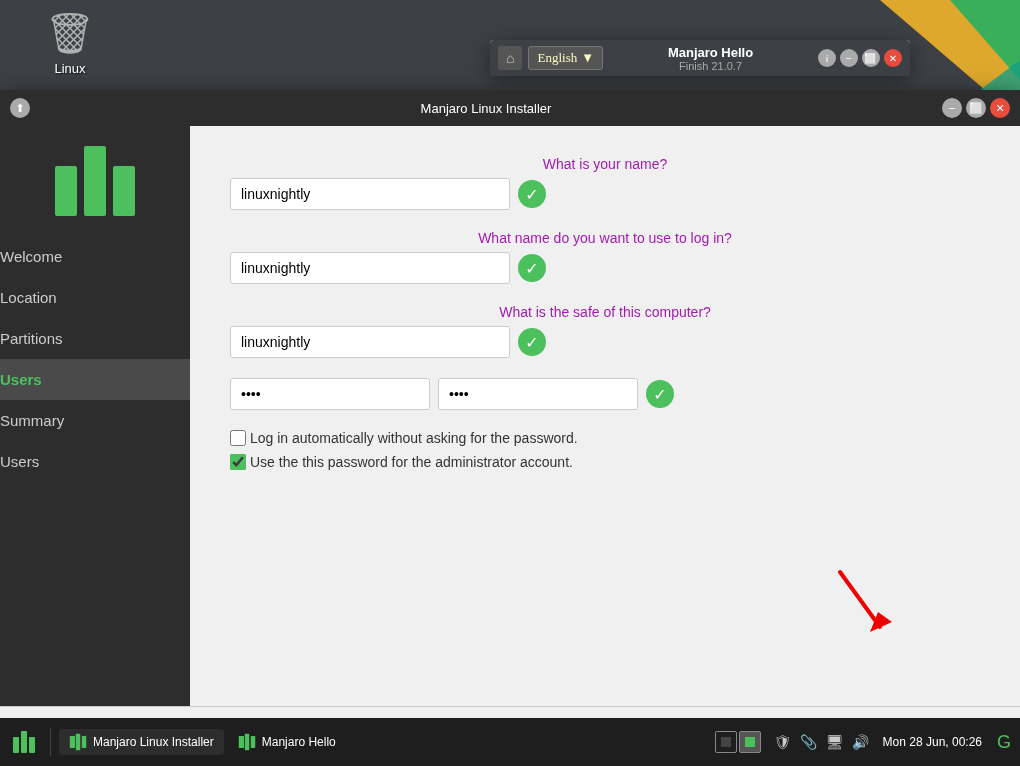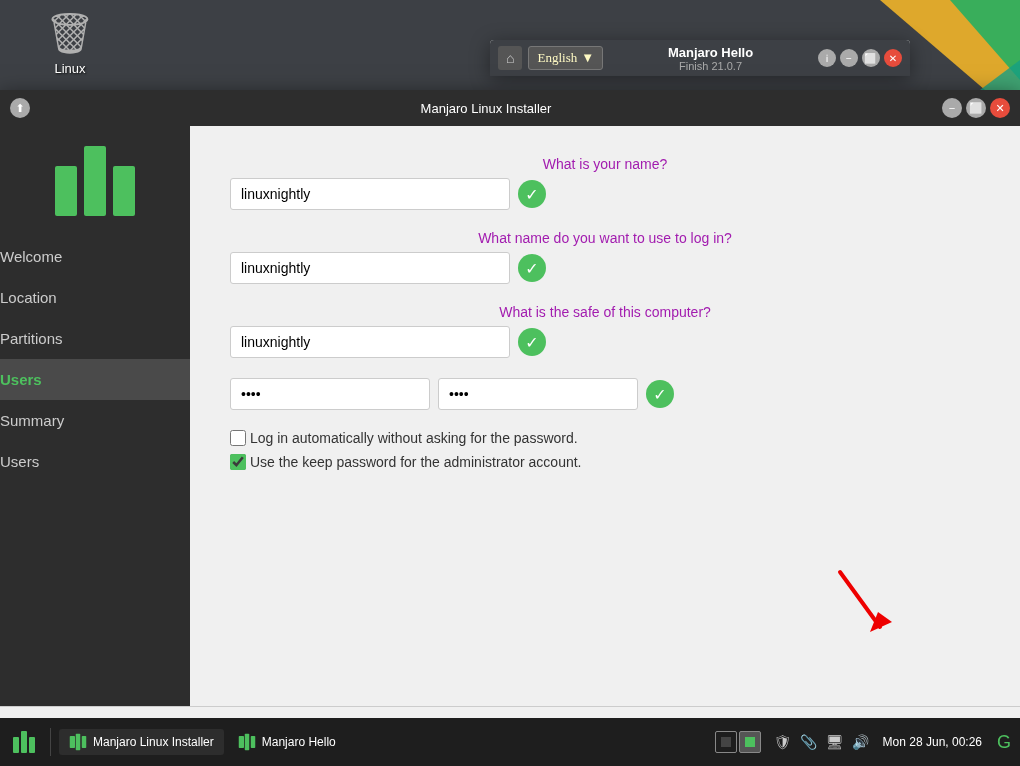--- a/index.html
+++ b/index.html
@@ -520,21 +520,21 @@
           </div>
         </div>
 
         <div class="checkbox-row">
           <input type="checkbox" id="autologin" style="">
           <label class="checkbox-label" for="autologin">Log in automatically without asking for the password.</label>
         </div>
 
         <div class="checkbox-row">
           <input type="checkbox" id="samepass" checked="" style="">
-          <label class="checkbox-label" for="samepass">Use the keep password for the administrator account.</label>
+          <label class="checkbox-label" for="samepass">Use the this password for the administrator account.</label>
         </div>
 
       </div>
     </div>
 
     <div style="background:#f0f0f0; border-top:1px solid #ccc; padding:14px 20px; display:flex; justify-content:flex-end; gap:10px; position:relative;">
       <button class="btn">Back</button>
       <button class="btn primary">Next</button>
       <button class="btn">Cancel</button>
     </div>

